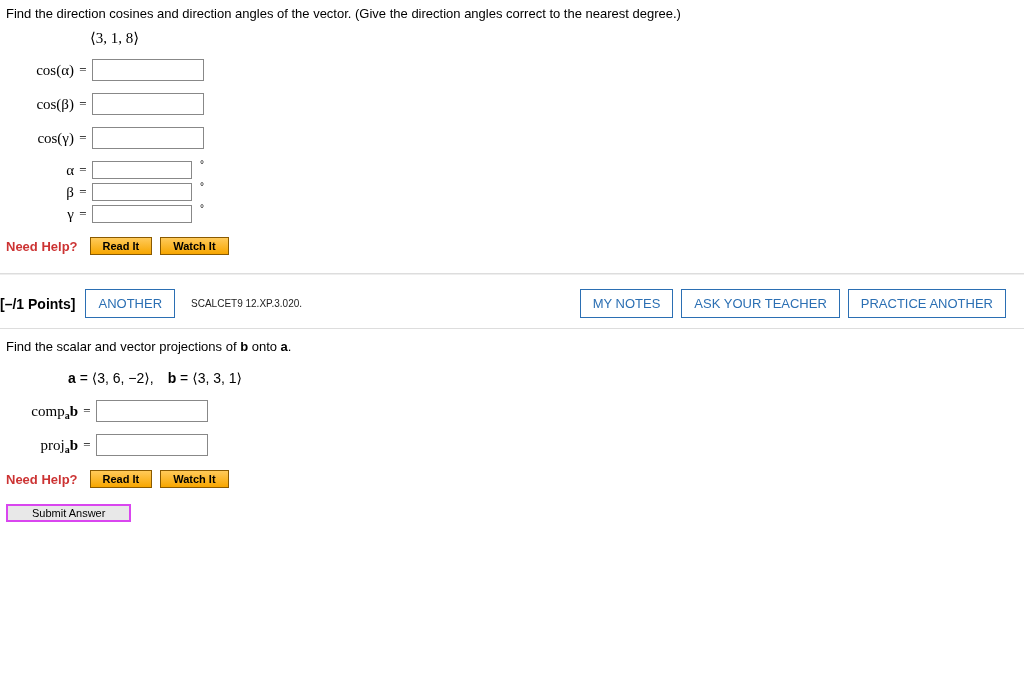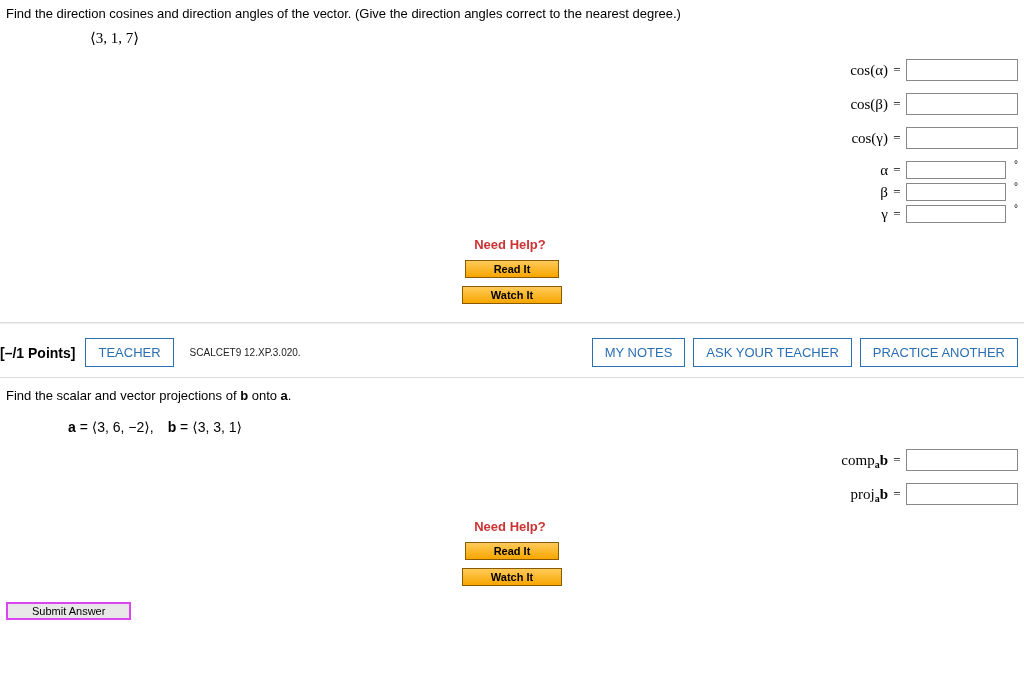--- a/index.html
+++ b/index.html
@@ -6,48 +6,48 @@
   body {
     font-family: Arial, Helvetica, sans-serif;
     font-size: 13px;
     color: #000;
     background: #fff;
     width: 1024px;
   }
   .question-block { padding: 6px 6px 18px 6px; border-bottom: 1px solid #ddd; }
   .question-text { margin-bottom: 8px; }
   .vector-display { margin-left: 84px; margin-bottom: 12px; font-family: "Times New Roman", serif; font-size: 15px; }
-  .input-row { display: flex; align-items: center; margin-bottom: 12px; justify-content: flex-end; }
+  .input-row { display: flex; align-items: center; margin-bottom: 12px; }
   .input-row.tight { margin-bottom: 4px; }
   .lbl { width: 68px; text-align: right; font-family: "Times New Roman", serif; font-size: 15px; }
   .eq { width: 18px; text-align: center; font-family: "Times New Roman", serif; }
   .answer-input {
     width: 112px; height: 22px;
     border: 1px solid #888;
     background: #fff;
     padding: 0 4px;
   }
   .answer-input.sm { width: 100px; height: 18px; }
   .deg { margin-left: 8px; font-size: 10px; position: relative; top: -6px; }
-  .need-help-row { margin-top: 14px; display: flex; align-items: center; gap: 8px; flex-direction: column; }
+  .need-help-row { margin-top: 14px; display: flex; align-items: center; gap: 8px; }
   .need-help { color: #c33; font-weight: bold; font-size: 13px; margin-right: 4px;}
   .help-btn {
-    padding: 2px 28px;
+    padding: 2px 12px;
     font-size: 11px;
     font-weight: bold;
     color: #000;
     background: linear-gradient(#ffca5a, #f7a600);
     border: 1px solid #8a5a00;
     cursor: pointer;
   }
   .question-header {
     display: flex;
     align-items: center;
     justify-content: space-between;
-    padding: 14px 6px 10px 0;
+    padding: 14px 18px 10px 0;
     border-bottom: 1px solid #ddd;
     border-top: 1px solid #eee;
   }
   .qh-left { display: flex; align-items: center; gap: 10px; }
   .points { font-weight: bold; font-size: 14px; }
   .outline-btn {
     border: 1px solid #2b6fb3;
     background: #fff;
     color: #2b6fb3;
     padding: 6px 12px;
@@ -68,21 +68,21 @@
     border: 2px solid #d946ef;
     background: #e8e8e8;
     cursor: pointer;
   }
 </style>
 </head>
 <body>
 
 <div class="question-block">
   <div class="question-text">Find the direction cosines and direction angles of the vector. (Give the direction angles correct to the nearest degree.)</div>
-  <div class="vector-display">⟨3, 1, 7⟩</div>
+  <div class="vector-display">⟨3, 1, 8⟩</div>
 
   <div class="input-row">
     <span class="lbl">cos(α)</span>
     <span class="eq">=</span>
     <input class="answer-input" style="">
   </div>
   <div class="input-row">
     <span class="lbl">cos(β)</span>
     <span class="eq">=</span>
     <input class="answer-input" style="">
@@ -115,21 +115,21 @@
   <div class="need-help-row">
     <span class="need-help">Need Help?</span>
     <button class="help-btn">Read It</button>
     <button class="help-btn">Watch It</button>
   </div>
 </div>
 
 <div class="question-header">
   <div class="qh-left">
     <span class="points">[–/1 Points]</span>
-    <button class="outline-btn details">TEACHER</button>
+    <button class="outline-btn details">ANOTHER</button>
     <span class="section-ref">SCALCET9 12.XP.3.020.</span>
   </div>
   <div class="qh-right">
     <button class="outline-btn">MY NOTES</button>
     <button class="outline-btn">ASK YOUR TEACHER</button>
     <button class="outline-btn">PRACTICE ANOTHER</button>
   </div>
 </div>
 
 <div class="q2body">

